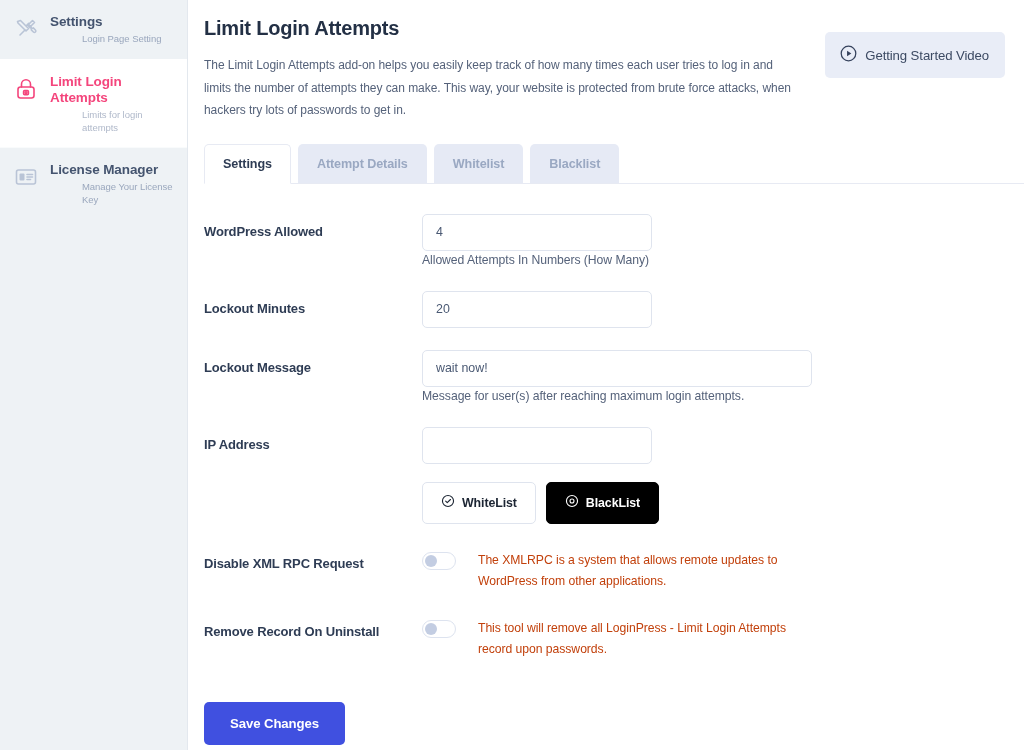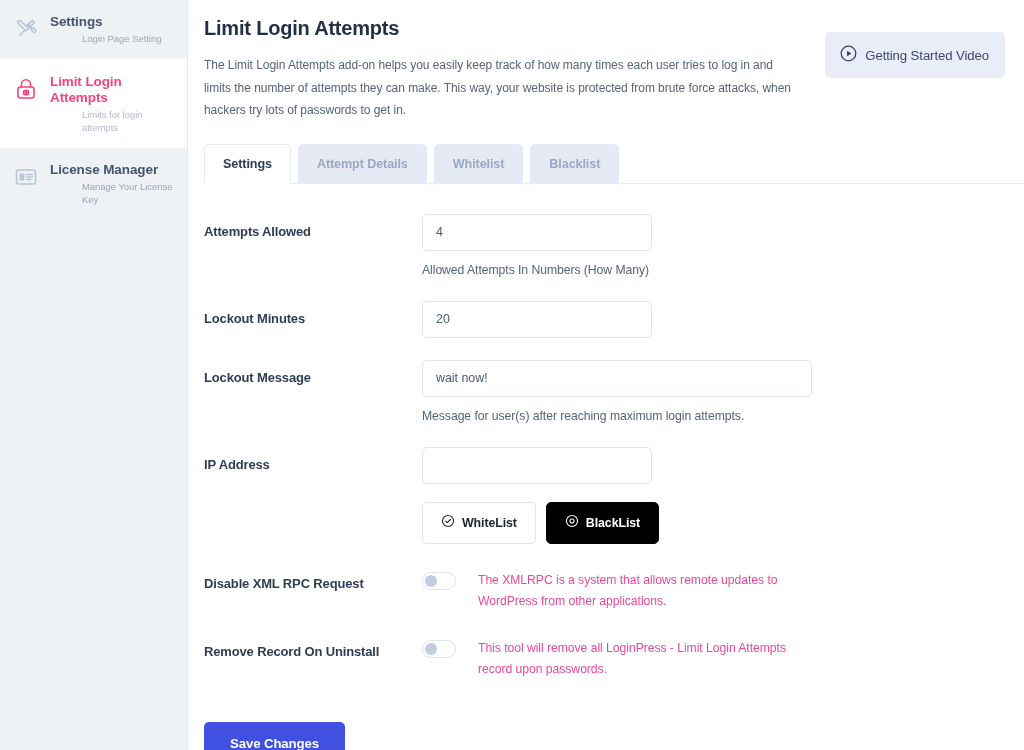--- a/index.html
+++ b/index.html
@@ -194,21 +194,20 @@
     font-family: "Liberation Sans", sans-serif;
     font-size: 12.4px;
     color: #4a5973;
     background: #fff;
     outline: none;
   }
   input.txt.w230 { width: 230px; }
   input.txt.w345 { width: 390px; }
 
   .hint {
-    margin-top: 10px;
     font-size: 12.2px;
     color: #55627a;
     letter-spacing: -0.05px;
     line-height: 18px;
   }
 
   .lb-btns { display: flex; gap: 10px; margin-top: 18px; }
 
   .lb-btn {
     display: flex;
@@ -250,21 +249,21 @@
     position: absolute;
     top: 2px;
     left: 2px;
     width: 12px;
     height: 12px;
     border-radius: 50%;
     background: #c3cde2;
   }
   .toggle-desc {
     font-size: 12.2px;
-    color: #ec4899;
+    color: #c2410c;
     line-height: 21px;
     max-width: 320px;
     letter-spacing: -0.05px;
   }
 
   .save-wrap { margin-top: 42px; }
   .save-btn {
     background: #4050e0;
     color: #ffffff;
     border: none;
@@ -362,21 +361,21 @@
           <span>Whitelist</span>
         </div>
         <div class="tab">
           <span>Blacklist</span>
         </div>
       </div>
 
       <div class="form">
 
         <div class="row">
-          <div class="lbl">Attempts Allowed</div>
+          <div class="lbl">WordPress Allowed</div>
           <div class="ctl">
             <input class="txt w230" type="text" value="4" style="">
             <div class="hint">Allowed Attempts In Numbers (How Many)</div>
           </div>
         </div>
 
         <div class="row">
           <div class="lbl">Lockout Minutes</div>
           <div class="ctl">
             <input class="txt w230" type="text" value="20" style="">

